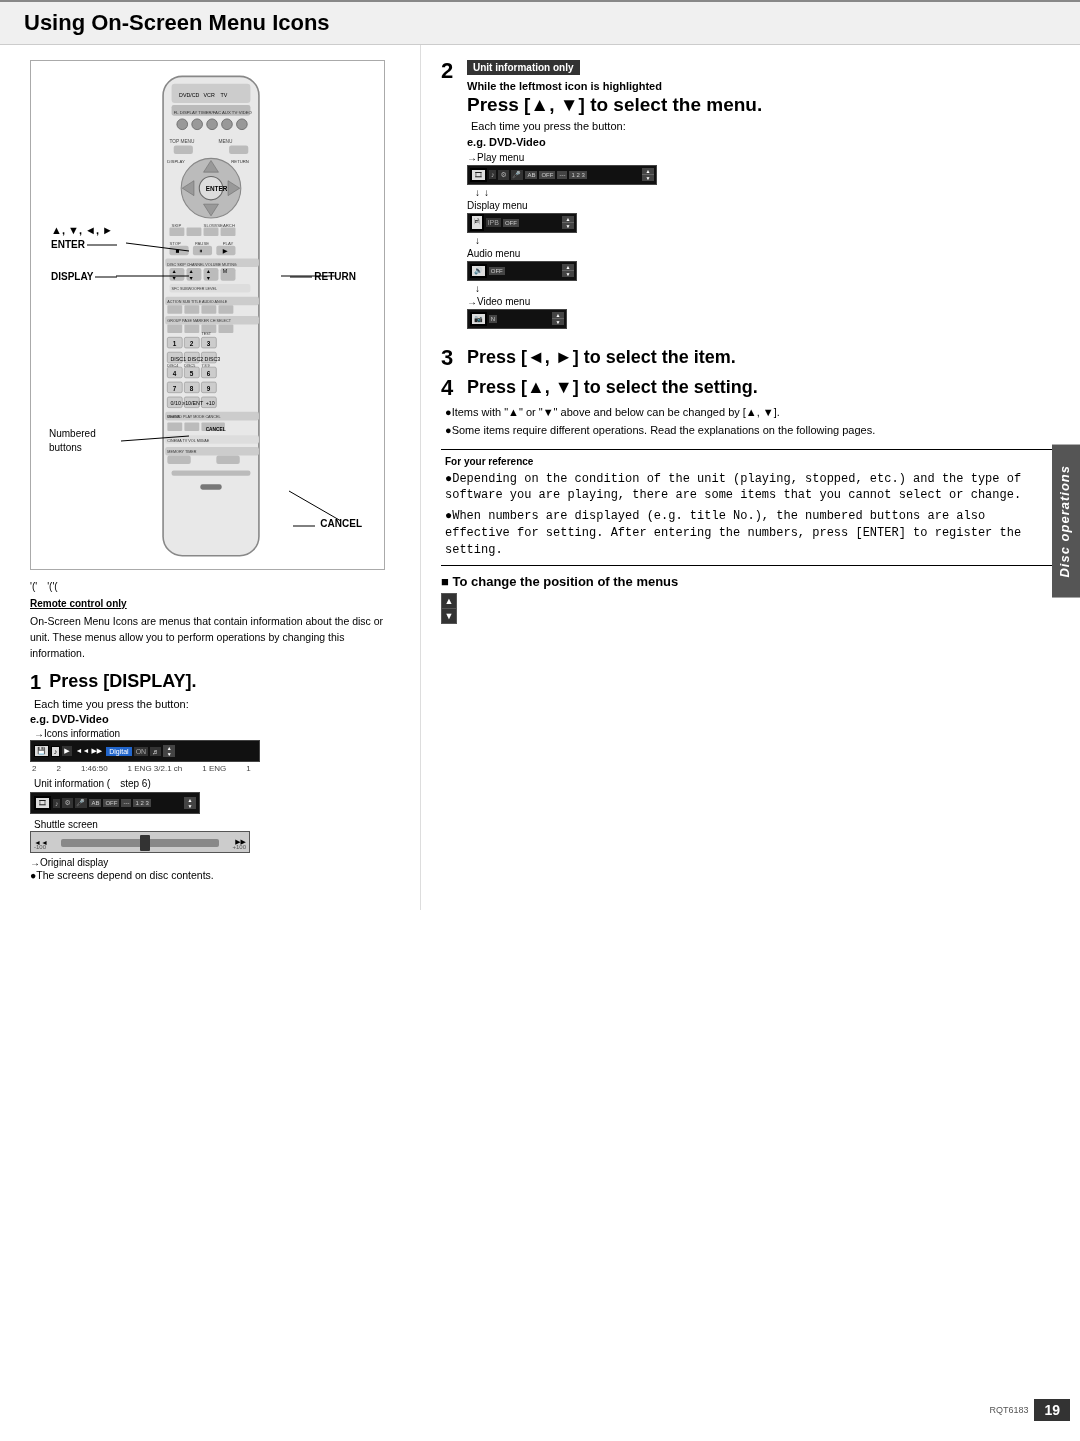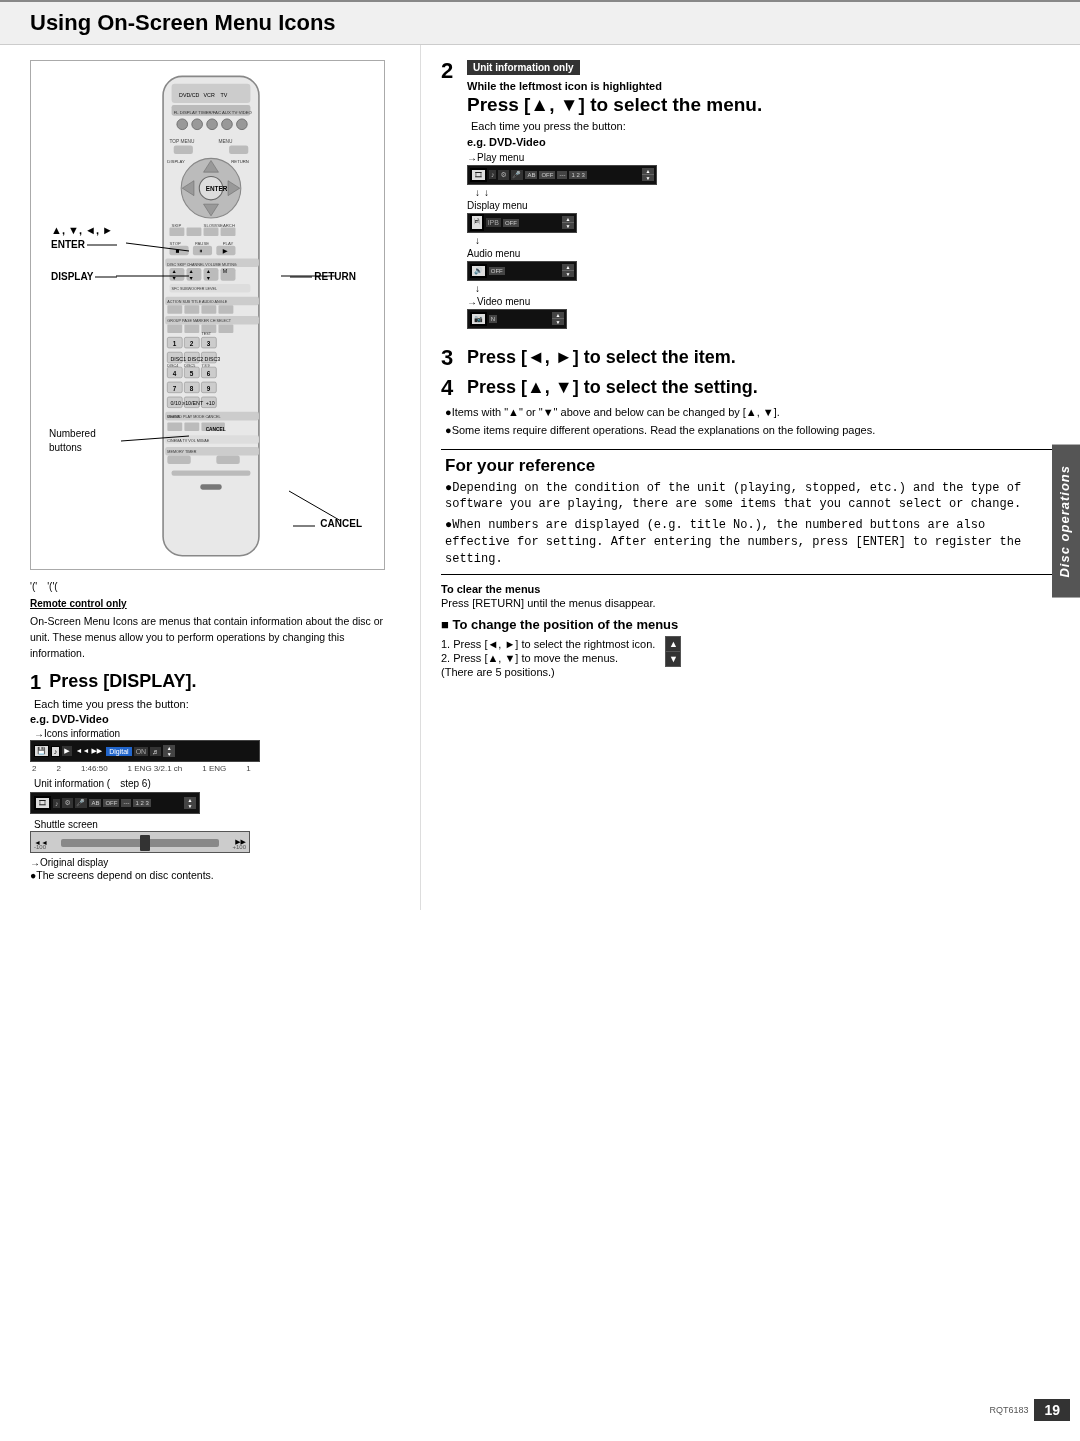--- a/index.html
+++ b/index.html
@@ -12,21 +12,21 @@
       color: #000;
       position: relative;
       overflow-x: hidden;
     }
 
     
     .page-title-bar {
       background: #f0f0f0;
       border-top: 2px solid #888;
       border-bottom: 1px solid #ccc;
-      padding: 8px 30px;
+      padding: 8px 24px;
       margin-bottom: 0;
     }
     .page-title-bar h1 {
       font-size: 22px;
       font-weight: bold;
       color: #000;
     }
 
     
     .main-content {
@@ -129,21 +129,21 @@
     }
 
     
     .reference-box {
       border-top: 1px solid #000;
       border-bottom: 1px solid #000;
       padding: 6px 4px;
       margin: 8px 0;
     }
     .reference-title {
-      font-size: 17px;
+      font-size: 10px;
       font-weight: bold;
       margin-bottom: 4px;
     }
     .reference-text {
       font-size: 12px;
       line-height: 1.4;
       font-family: Liberation Mono, monospace;
     }
 
     
@@ -575,35 +575,26 @@
         <div style="font-size:11px; margin:3px 0; line-height:1.4;">●Some items require different operations. Read the explanations on the following pages.</div>
       </div>
     </div>
 
     <div class="reference-box">
       <div class="reference-title">For your reference</div>
       <div class="reference-text" style="margin-bottom:4px;">●Depending on the condition of the unit (playing, stopped, etc.) and the type of software you are playing, there are some items that you cannot select or change.</div>
       <div class="reference-text">●When numbers are displayed (e.g. title No.), the numbered buttons are also effective for setting. After entering the numbers, press [ENTER] to register the setting.</div>
     </div>
 
-    <div style="margin:6px 0;">
-      <div style="font-size:11px; font-weight:bold; margin-bottom:2px;">To clear the menus</div>
-      <div style="font-size:11px;">Press [RETURN] until the menus disappear.</div>
-    </div>
 
     <div class="change-pos-block">
       <div class="change-pos-title">
         <span>■ To change the position of the menus</span>
       </div>
       <div style="display:flex; align-items:flex-start; gap:10px; margin-top:4px;">
-        <ol class="numbered-list" style="list-style:none; padding:0; margin:0;">
-          <li style="font-size:11px; margin:2px 0;">1. Press [◄, ►] to select the rightmost icon.</li>
-          <li style="font-size:11px; margin:2px 0;">2. Press [▲, ▼] to move the menus.</li>
-          <li style="font-size:11px; margin:2px 0;">(There are 5 positions.)</li>
-        </ol>
 
         <div style="display:flex; flex-direction:column; background:#333; color:#fff; width:16px; font-size:9px; border:1px solid #555;">
           <span style="text-align:center; border-bottom:1px solid #555; padding:2px 0;">▲</span>
           <span style="text-align:center; padding:2px 0;">▼</span>
         </div>
       </div>
     </div>
 
   </div>
 </div>

